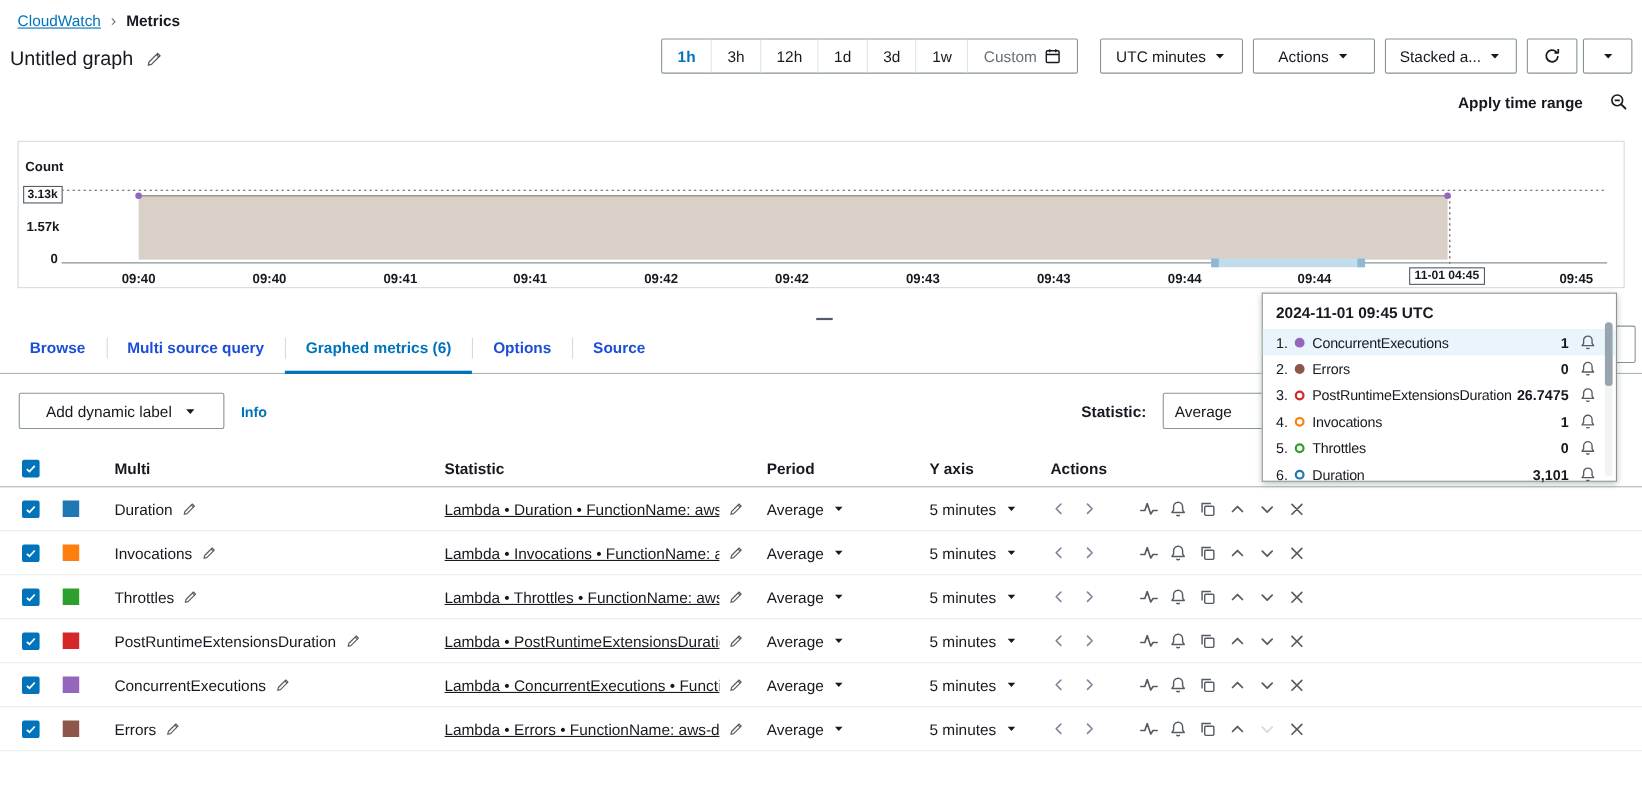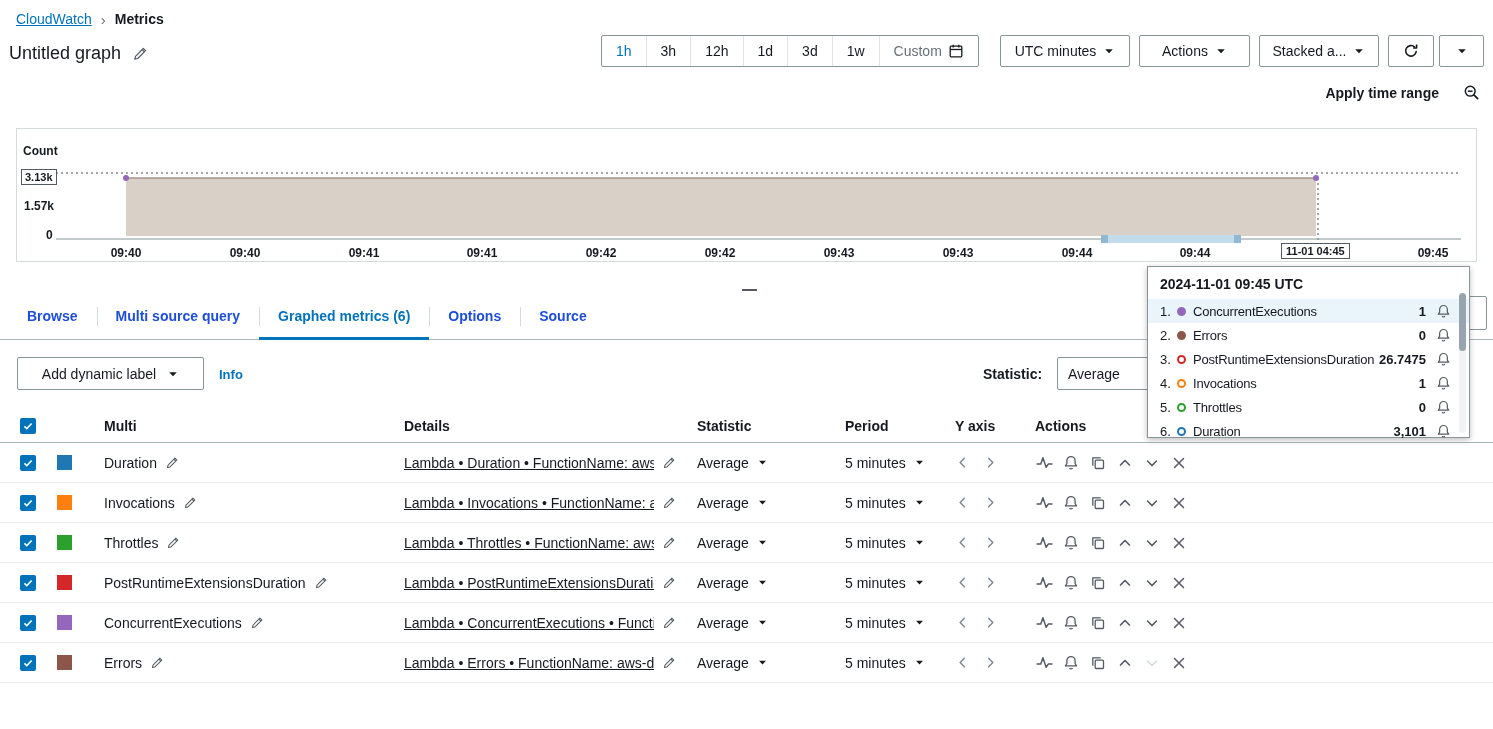--- a/index.html
+++ b/index.html
@@ -20,21 +20,21 @@
   .page-title { position:absolute; left:9px; top:43px; display:flex; align-items:center; gap:11px; font-size:18px; }
   .pencil { color:#545b64; cursor:pointer; }
 
   
   .tb { position:absolute; top:35px; height:32px; background:#fff; border:1px solid #879596; border-radius:2px;
         display:flex; align-items:center; justify-content:center; gap:7px; cursor:pointer; color:#16191f; }
   .time-seg { position:absolute; left:601px; top:35px; height:32px; border:1px solid #879596; border-radius:2px;
               display:flex; align-items:stretch; background:#fff; }
   .seg { display:flex; align-items:center; padding:0 14px; cursor:pointer; gap:6px; }
   .seg + .seg { border-left:1px solid #e1e4e6; }
-  .seg.active { color:#0073bb; font-weight:400; }
+  .seg.active { color:#0073bb; font-weight:700; }
   .seg.custom { color:#687078; }
   .caret { color:inherit; }
 
   
   .apply-range { position:absolute; right:54px; top:85px; font-weight:700; }
   .zoom-out { position:absolute; right:13px; top:84px; color:#16191f; cursor:pointer; }
 
   
   .chart-widget { position:absolute; left:16px; top:128px; width:1461px; height:134px;
                   border:1px solid #d5dbdb; background:#fff;font-weight:bold; }
@@ -259,21 +259,20 @@
     <div class="thead">
       <div class="cell c-check">
           <span class="checkbox">
             <svg width="12" height="12" viewBox="0 0 16 16">
               <polyline points="3.2,8.6 6.4,11.6 12.8,4.6" fill="none" stroke="#fff" stroke-width="2.2"></polyline>
             </svg>
           </span>
         </div>
       <div class="cell c-swatch"></div>
       <div class="cell">Multi</div>
-      <div class="cell">Details</div>
       <div class="cell">Statistic</div>
       <div class="cell">Period</div>
       <div class="cell">Y axis</div>
       <div class="cell">Actions</div>
     </div>
 
     <div class="trow">
       <div class="cell c-check">
           <span class="checkbox">
             <svg width="12" height="12" viewBox="0 0 16 16">

